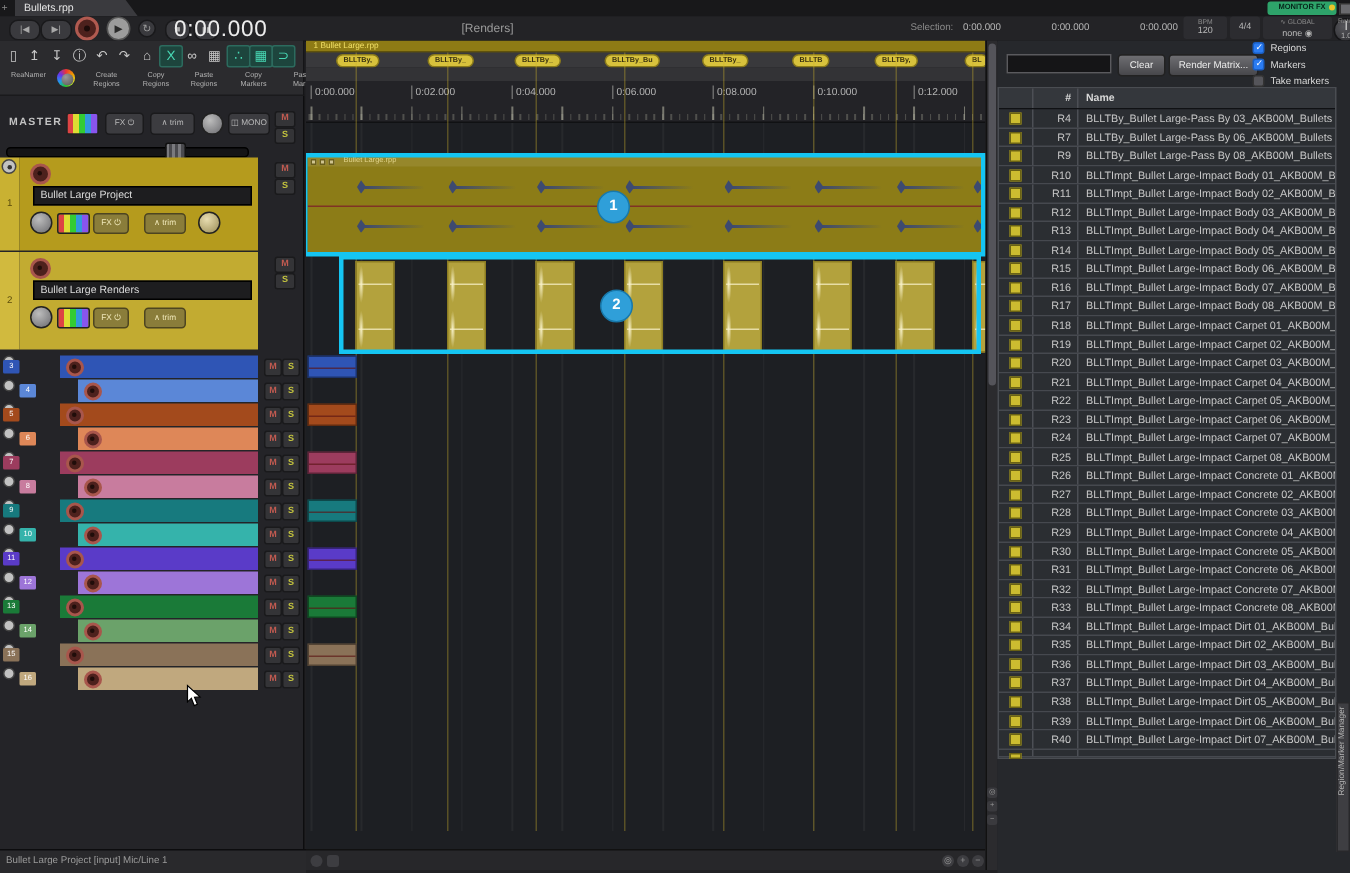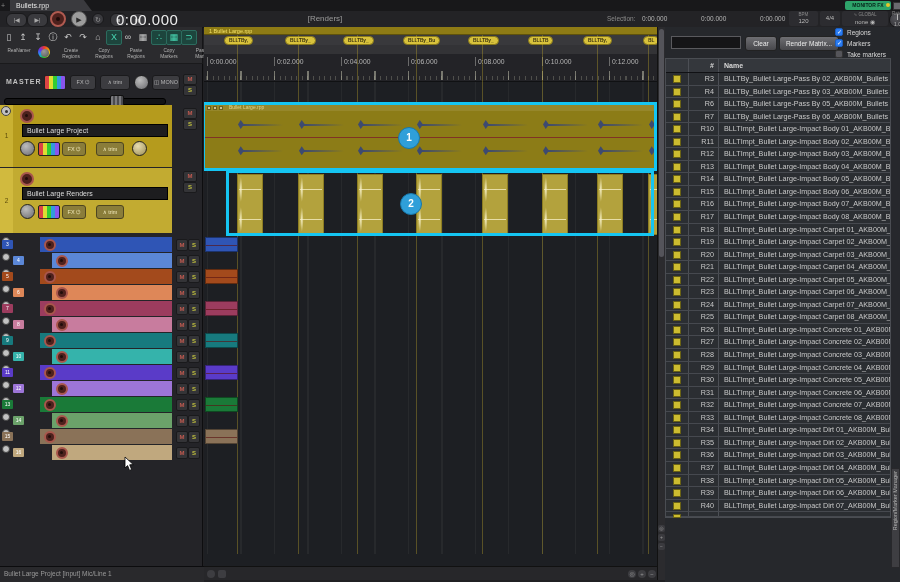--- a/index.html
+++ b/index.html
@@ -659,43 +659,36 @@
         <div class="c-sw"></div>
         <div class="c-num">#</div>
         <div class="c-name">Name</div>
       </div>
       <div>
 
           <div class="rrow">
             <div class="c-sw">
               <i></i>
             </div>
-            <div class="c-num">R3</div>
-            <div class="c-name">BLLTBy_Bullet Large-Pass By 02_AKB00M_Bullets</div>
-          </div>
-          <div class="rrow">
-            <div class="c-sw">
-              <i></i>
-            </div>
             <div class="c-num">R4</div>
             <div class="c-name">BLLTBy_Bullet Large-Pass By 03_AKB00M_Bullets</div>
           </div>
           <div class="rrow">
             <div class="c-sw">
               <i></i>
             </div>
-            <div class="c-num">R6</div>
-            <div class="c-name">BLLTBy_Bullet Large-Pass By 05_AKB00M_Bullets</div>
-          </div>
-          <div class="rrow">
-            <div class="c-sw">
-              <i></i>
-            </div>
             <div class="c-num">R7</div>
             <div class="c-name">BLLTBy_Bullet Large-Pass By 06_AKB00M_Bullets</div>
+          </div>
+          <div class="rrow">
+            <div class="c-sw">
+              <i></i>
+            </div>
+            <div class="c-num">R9</div>
+            <div class="c-name">BLLTBy_Bullet Large-Pass By 08_AKB00M_Bullets</div>
           </div>
           <div class="rrow">
             <div class="c-sw">
               <i></i>
             </div>
             <div class="c-num">R10</div>
             <div class="c-name">BLLTImpt_Bullet Large-Impact Body 01_AKB00M_Bullets</div>
           </div>
           <div class="rrow">
             <div class="c-sw">

